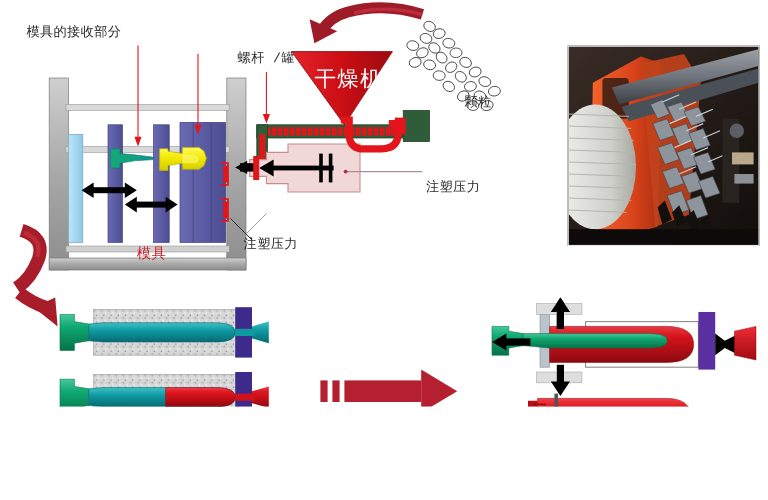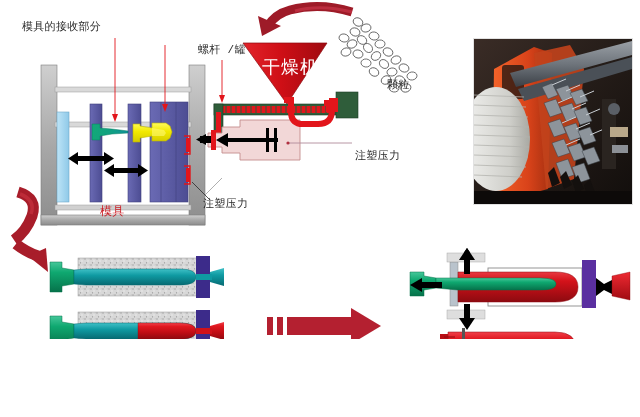--- a/index.html
+++ b/index.html
@@ -483,15 +483,15 @@
   <div class="lbl" style="left:198px; top:44px;font-family:Liberation Mono, monospace;">螺杆 /罐</div>
 
   <div class="lbl lbl-white" style="left:262px; top:60px;">干燥机</div>
 
   <div class="lbl" style="left:387px; top:78px;">颗粒</div>
 
   <div class="lbl" style="left:355px; top:149px;">注塑压力</div>
 
   <div class="lbl" style="left:203px; top:197px;">注塑压力</div>
 
-  <div class="lbl lbl-red" style="left:100px; top:205px; font-size:12px;">模具</div>
+  <div class="lbl lbl-red" style="left:114px; top:205px; font-size:12px;">模具</div>
 
 </div>
 
 </body></html>

